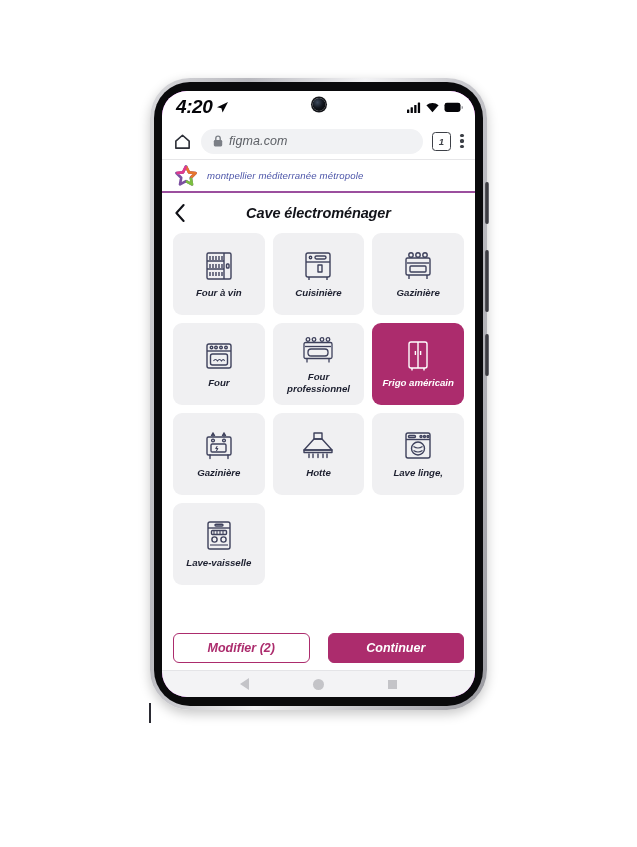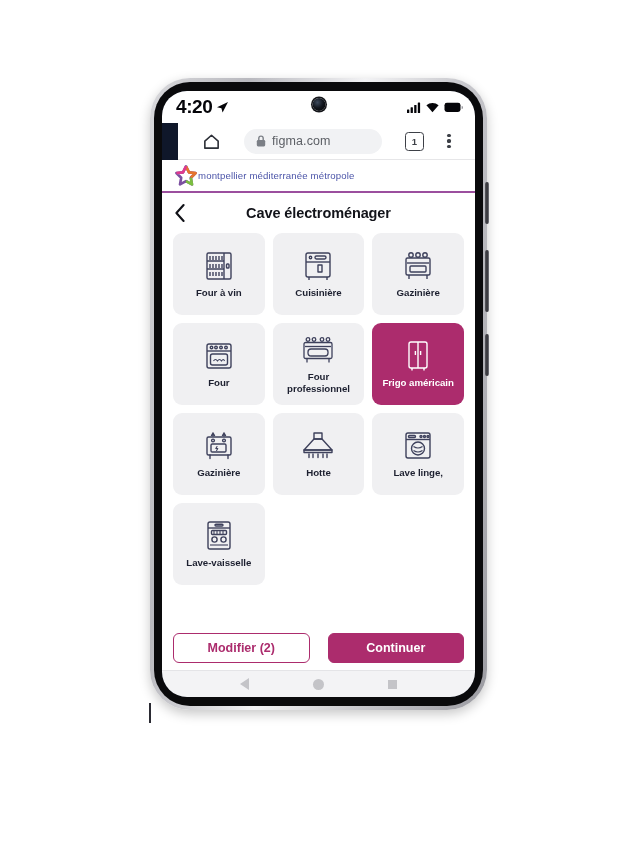--- a/index.html
+++ b/index.html
@@ -19,22 +19,22 @@
     border-radius:40px;
     background:linear-gradient(100deg,#d9d9dc 0%,#b9b9bf 22%,#f2f2f4 48%,#c6c6cb 72%,#9b9ba1 100%);
     box-shadow:0 4px 12px rgba(0,0,0,.22);
   }
   .phone-bezel{
     position:absolute;left:4px;top:4px;right:4px;bottom:4px;
     border-radius:36px;background:#0a0a0c;
   }
   .phone-screen{
     position:absolute;left:12px;top:13px;right:12px;bottom:13px;
-    border-radius:25px;background:#0f172a;overflow:hidden;
-    display:flex;flex-direction:column;
+    border-radius:25px;background:#d946ef;overflow:hidden;
+    display:flex;flex-direction:column;font-style:italic;
   }
   
   .side-btn{
     position:absolute;right:-2px;width:4px;border-radius:2px;
     background:linear-gradient(90deg,#5c5c63,#2e2e33 55%,#7d7d85);
   }
   .side-btn.b1{top:104px;height:42px;}
   .side-btn.b2{top:172px;height:62px;}
   .side-btn.b3{top:256px;height:42px;}
   
@@ -55,43 +55,42 @@
   .punch-cam{
     position:absolute;left:50%;top:7px;transform:translateX(-50%);
     width:13px;height:13px;border-radius:50%;
     background:radial-gradient(circle at 38% 34%,#3d4a5c 0%,#11151c 48%,#000 100%);
     box-shadow:0 0 0 1.5px #15161a;
   }
 
   
   .browser-bar{
     height:36px;flex:0 0 36px;background:#fff;
-    display:flex;align-items:center;gap:23px;padding:0 24px;
+    display:flex;align-items:center;gap:9px;padding:0 11px;
     border-bottom:1px solid #e6e6e8;
-    margin-left:16px;
   }
   .home-ico{width:19px;height:19px;flex:0 0 19px;}
   .url-pill{
     flex:1 1 auto;height:25px;border-radius:13px;background:#f1f2f4;
     display:flex;align-items:center;gap:6px;padding:0 12px;
   }
   .lock-ico{width:10px;height:12px;flex:0 0 10px;}
   .url-text{font-size:12.5px;color:#5d6066;letter-spacing:.1px;}
   .tab-count{
     width:17px;height:17px;flex:0 0 17px;border:1.8px solid #3d4047;border-radius:3.5px;
     display:flex;align-items:center;justify-content:center;
     font-size:9.5px;font-weight:bold;color:#3d4047;
   }
   .kebab{width:4px;flex:0 0 4px;display:flex;flex-direction:column;gap:2.5px;align-items:center;}
   .kebab i{width:3.2px;height:3.2px;border-radius:50%;background:#3d4047;display:block;}
 
   
   .brand-bar{
     height:31px;flex:0 0 31px;background:#fff;
-    display:flex;align-items:center;padding:0 0 0 12px;
+    display:flex;align-items:center;gap:9px;padding:0 0 0 12px;
     border-bottom:2px solid #9b4f9e;
   }
   .brand-logo{width:24px;height:24px;flex:0 0 24px;}
   .brand-text{font-size:9.6px;color:#4b54a8;letter-spacing:.15px;white-space:nowrap;}
 
   
   .page-head{
     flex:0 0 40px;height:40px;background:#fff;position:relative;
     display:flex;align-items:center;
   }

